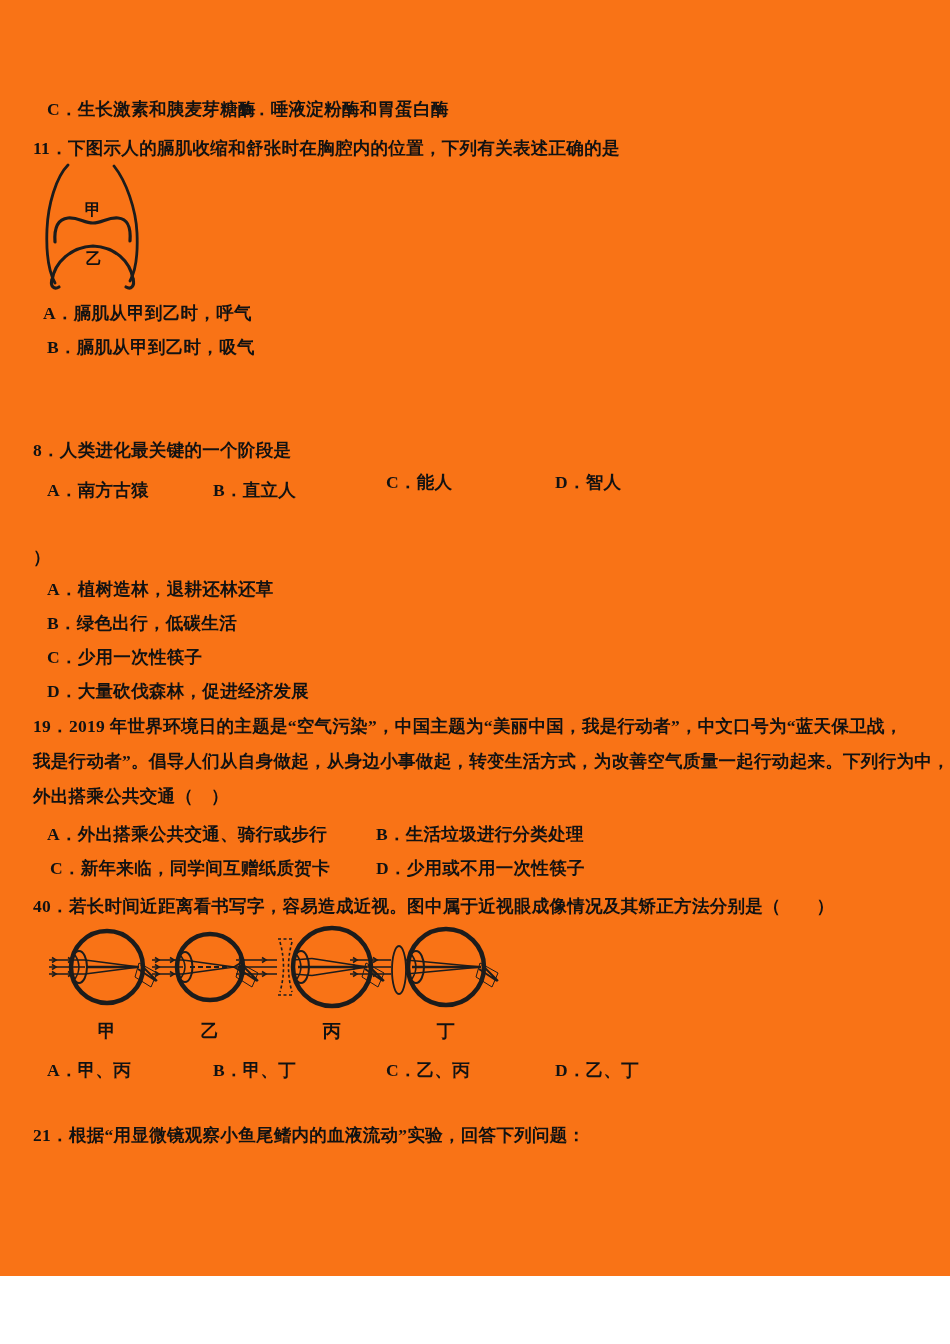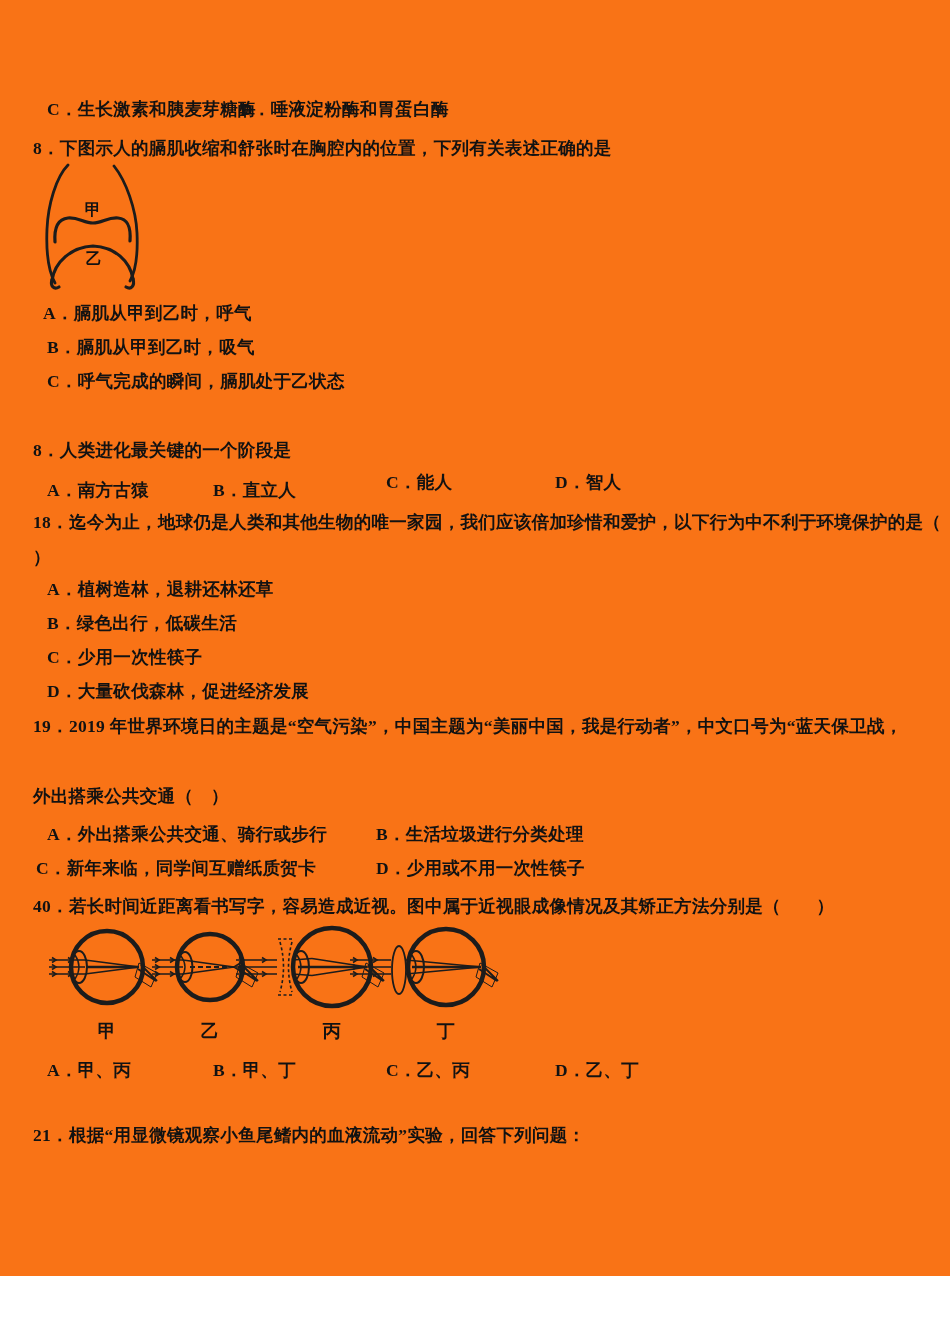--- a/index.html
+++ b/index.html
@@ -14,59 +14,58 @@
   .fig text{font-family:"Liberation Serif", serif;font-weight:bold;fill:#121212;text-anchor:middle;}
 </style>
 </head>
 <body>
 
 <div class="page">
 
   <div class="line" style="left:47px;top:99px">C．生长激素和胰麦芽糖酶</div>
   <div class="line" style="left:240px;top:99px">D．唾液淀粉酶和胃蛋白酶</div>
 
-  <div class="line" style="left:33px;top:138px">8．下图示人的膈肌收缩和舒张时在胸腔内的位置，下列有关表述正确的是</div>
+  <div class="line" style="left:33px;top:138px">11．下图示人的膈肌收缩和舒张时在胸腔内的位置，下列有关表述正确的是</div>
 
   <svg class="fig" style="left:38px;top:157px" width="115" height="140" viewBox="0 0 115 140">
     <g stroke-width="2.8" stroke-linecap="round">
       <path d="M30,8 C18,20 10,48 9,72 C8,95 11,115 17,126"></path>
       <path d="M76,9 C88,24 98,52 99,76 C100,98 97,115 92,124"></path>
     </g>
     <g stroke-width="3.2" stroke-linecap="round">
       <path d="M17,85 C16,70 20,62 30,61 C40,60 46,66 55,66 C64,66 70,60 80,61 C90,62 93,70 92,84"></path>
       <path d="M14,123 C17,105 33,90 55,89 C77,90 92,104 95,122"></path>
       <path d="M14,123 C12,129 16,133 21,130"></path>
       <path d="M95,122 C97,129 93,133 88,130"></path>
     </g>
     <text x="55" y="58" font-size="16">甲</text>
     <text x="56" y="107" font-size="16">乙</text>
   </svg>
 
   <div class="line" style="left:43px;top:303px">A．膈肌从甲到乙时，呼气</div>
   <div class="line" style="left:47px;top:337px">B．膈肌从甲到乙时，吸气</div>
-  <div class="line" style="left:47px;top:371px">C．呼气完成的瞬间，膈肌处于乙状态</div>
 
   <div class="line" style="left:33px;top:440px">8．人类进化最关键的一个阶段是</div>
   <div class="line" style="left:47px;top:480px">A．南方古猿</div>
   <div class="line" style="left:213px;top:480px">B．直立人</div>
   <div class="line" style="left:386px;top:472px">C．能人</div>
   <div class="line" style="left:555px;top:472px">D．智人</div>
 
-  <div class="line" style="left:33px;top:512px">18．迄今为止，地球仍是人类和其他生物的唯一家园，我们应该倍加珍惜和爱护，以下行为中不利于环境保护的是（</div>
   <div class="line" style="left:33px;top:547px">）</div>
   <div class="line" style="left:47px;top:579px">A．植树造林，退耕还林还草</div>
   <div class="line" style="left:47px;top:613px">B．绿色出行，低碳生活</div>
   <div class="line" style="left:47px;top:647px">C．少用一次性筷子</div>
   <div class="line" style="left:47px;top:681px">D．大量砍伐森林，促进经济发展</div>
 
   <div class="line" style="left:33px;top:716px">19．2019 年世界环境日的主题是“空气污染”，中国主题为“美丽中国，我是行动者”，中文口号为“蓝天保卫战，</div>
+  <div class="line" style="left:33px;top:751px">我是行动者”。倡导人们从自身做起，从身边小事做起，转变生活方式，为改善空气质量一起行动起来。下列行为中，</div>
   <div class="line" style="left:33px;top:786px">外出搭乘公共交通（　）</div>
   <div class="line" style="left:47px;top:824px">A．外出搭乘公共交通、骑行或步行</div>
   <div class="line" style="left:376px;top:824px">B．生活垃圾进行分类处理</div>
-  <div class="line" style="left:36px;top:858px">C．新年来临，同学间互赠纸质贺卡</div>
+  <div class="line" style="left:50px;top:858px">C．新年来临，同学间互赠纸质贺卡</div>
   <div class="line" style="left:376px;top:858px">D．少用或不用一次性筷子</div>
 
   <div class="line" style="left:33px;top:896px">40．若长时间近距离看书写字，容易造成近视。图中属于近视眼成像情况及其矫正方法分别是（　　）</div>
 
   <svg class="fig" style="left:40px;top:925px" width="470" height="118" viewBox="0 0 470 118">
 
     <g>
       <circle cx="67" cy="42" r="36" stroke-width="4.5"></circle>
       <ellipse cx="39" cy="42" rx="8" ry="16" stroke-width="2"></ellipse>
       <path d="M35,30 Q43,42 35,54" stroke-width="1.4"></path>

